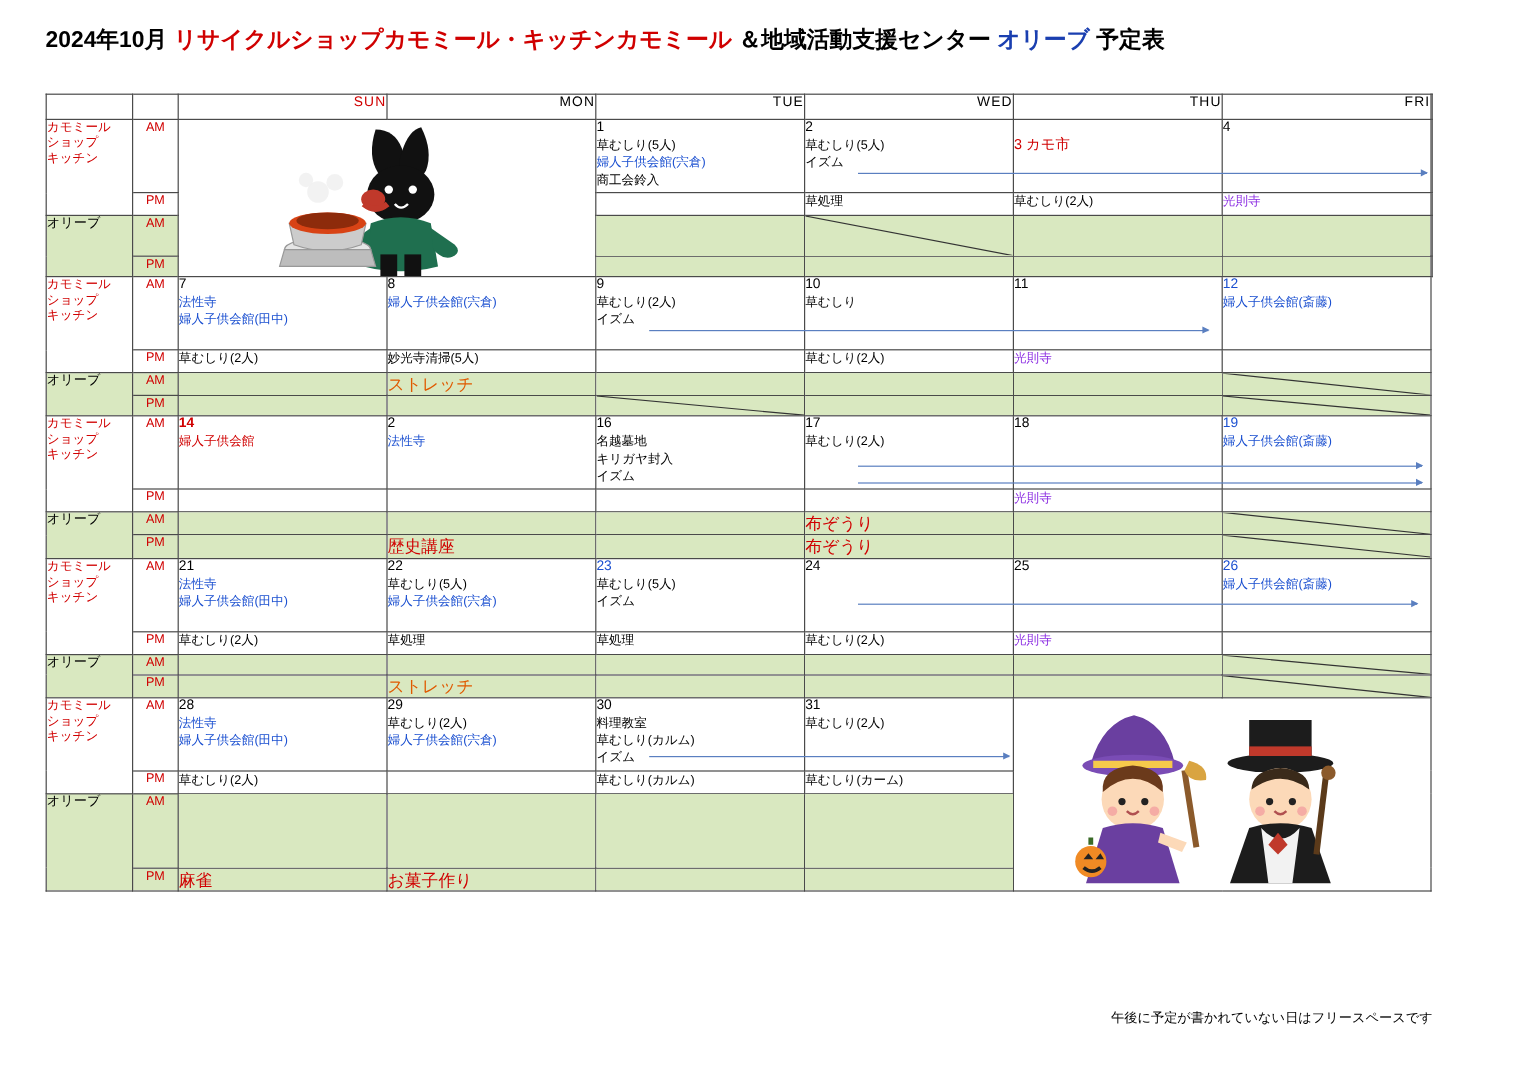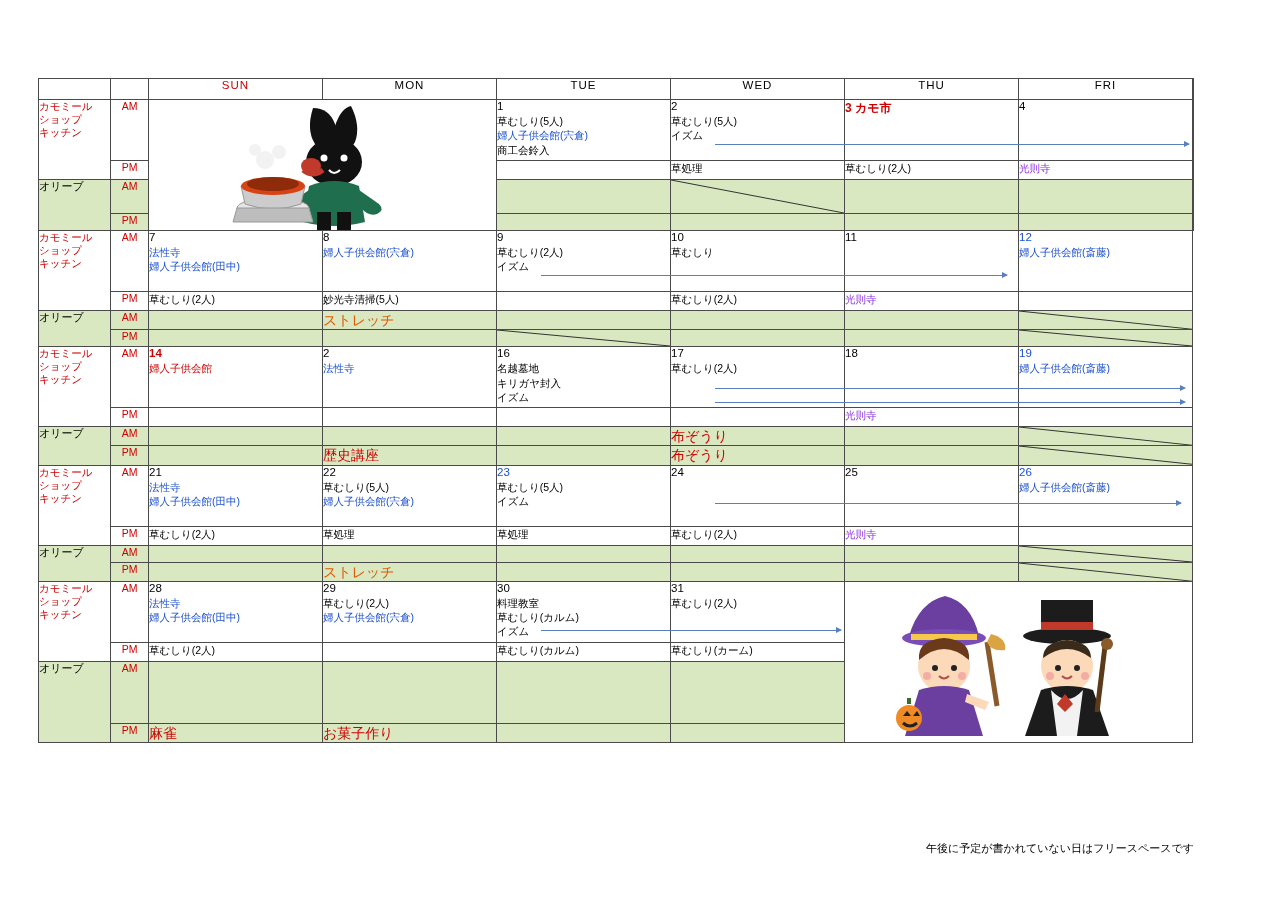--- a/index.html
+++ b/index.html
@@ -62,21 +62,21 @@
     padding: 0;
     vertical-align: top;
     overflow: hidden;
   }
   col.c-label { width: 72px; }
   col.c-ampm  { width: 38px; }
   col.c-day   { width: 174px; }
 
   thead th {
     height: 20px;
-    text-align: center;
+    text-align: right;
     vertical-align: middle;
     font-size: 11.5px;
     font-weight: normal;
     letter-spacing: 1px;
   }
   th.dow-sun { color: #d00000; }
   th.dow-sat { color: #1a4fd0; }
   th.dow     { color: #000000; }
   th.blank-head { border-top: 1px solid #4a4a4a; }
 
@@ -172,20 +172,27 @@
     font-size: 11px;
     color: #000000;
     white-space: nowrap;
   }
 </style>
 </head>
 <body>
 
 <div class="page">
 
+  <div class="title-row">
+    <span class="title-date">2024年10月</span>
+    <span class="title-shop">リサイクルショップカモミール・キッチンカモミール</span>
+    <span class="title-mid">＆地域活動支援センター</span>
+    <span class="title-olive">オリーブ</span>
+    <span class="title-tail">予定表</span>
+  </div>
 
 
   <table class="cal">
     <colgroup>
       <col class="c-label">
         <col class="c-ampm">
       <col class="c-day">
         <col class="c-day">
         <col class="c-day">
         <col class="c-day">
@@ -250,21 +257,21 @@
             <span class="ev black">草むしり(5人)</span>
             <span class="ev blue">婦人子供会館(宍倉)</span>
             <span class="ev black">商工会鈴入</span>
           </td>
           <td class="day am">
             <span class="daynum">2</span>
             <span class="ev black">草むしり(5人)</span>
             <span class="ev black">イズム</span>
           </td>
           <td class="day am">
-            <span class="ev red" style="font-weight: bold; font-size: 12px;">3 カモ市</span>
+            <span class="ev red" style="font-weight: normal; font-size: 12px; margin-top: 12px;">3 カモ市</span>
           </td>
           <td class="day am">
             <span class="daynum">4</span>
           </td>
           <td class="day am">
             <span class="daynum sat">5</span>
             <span class="ev blue">婦人子供会館(斎藤)</span>
           </td>
         </tr>
         <tr>

